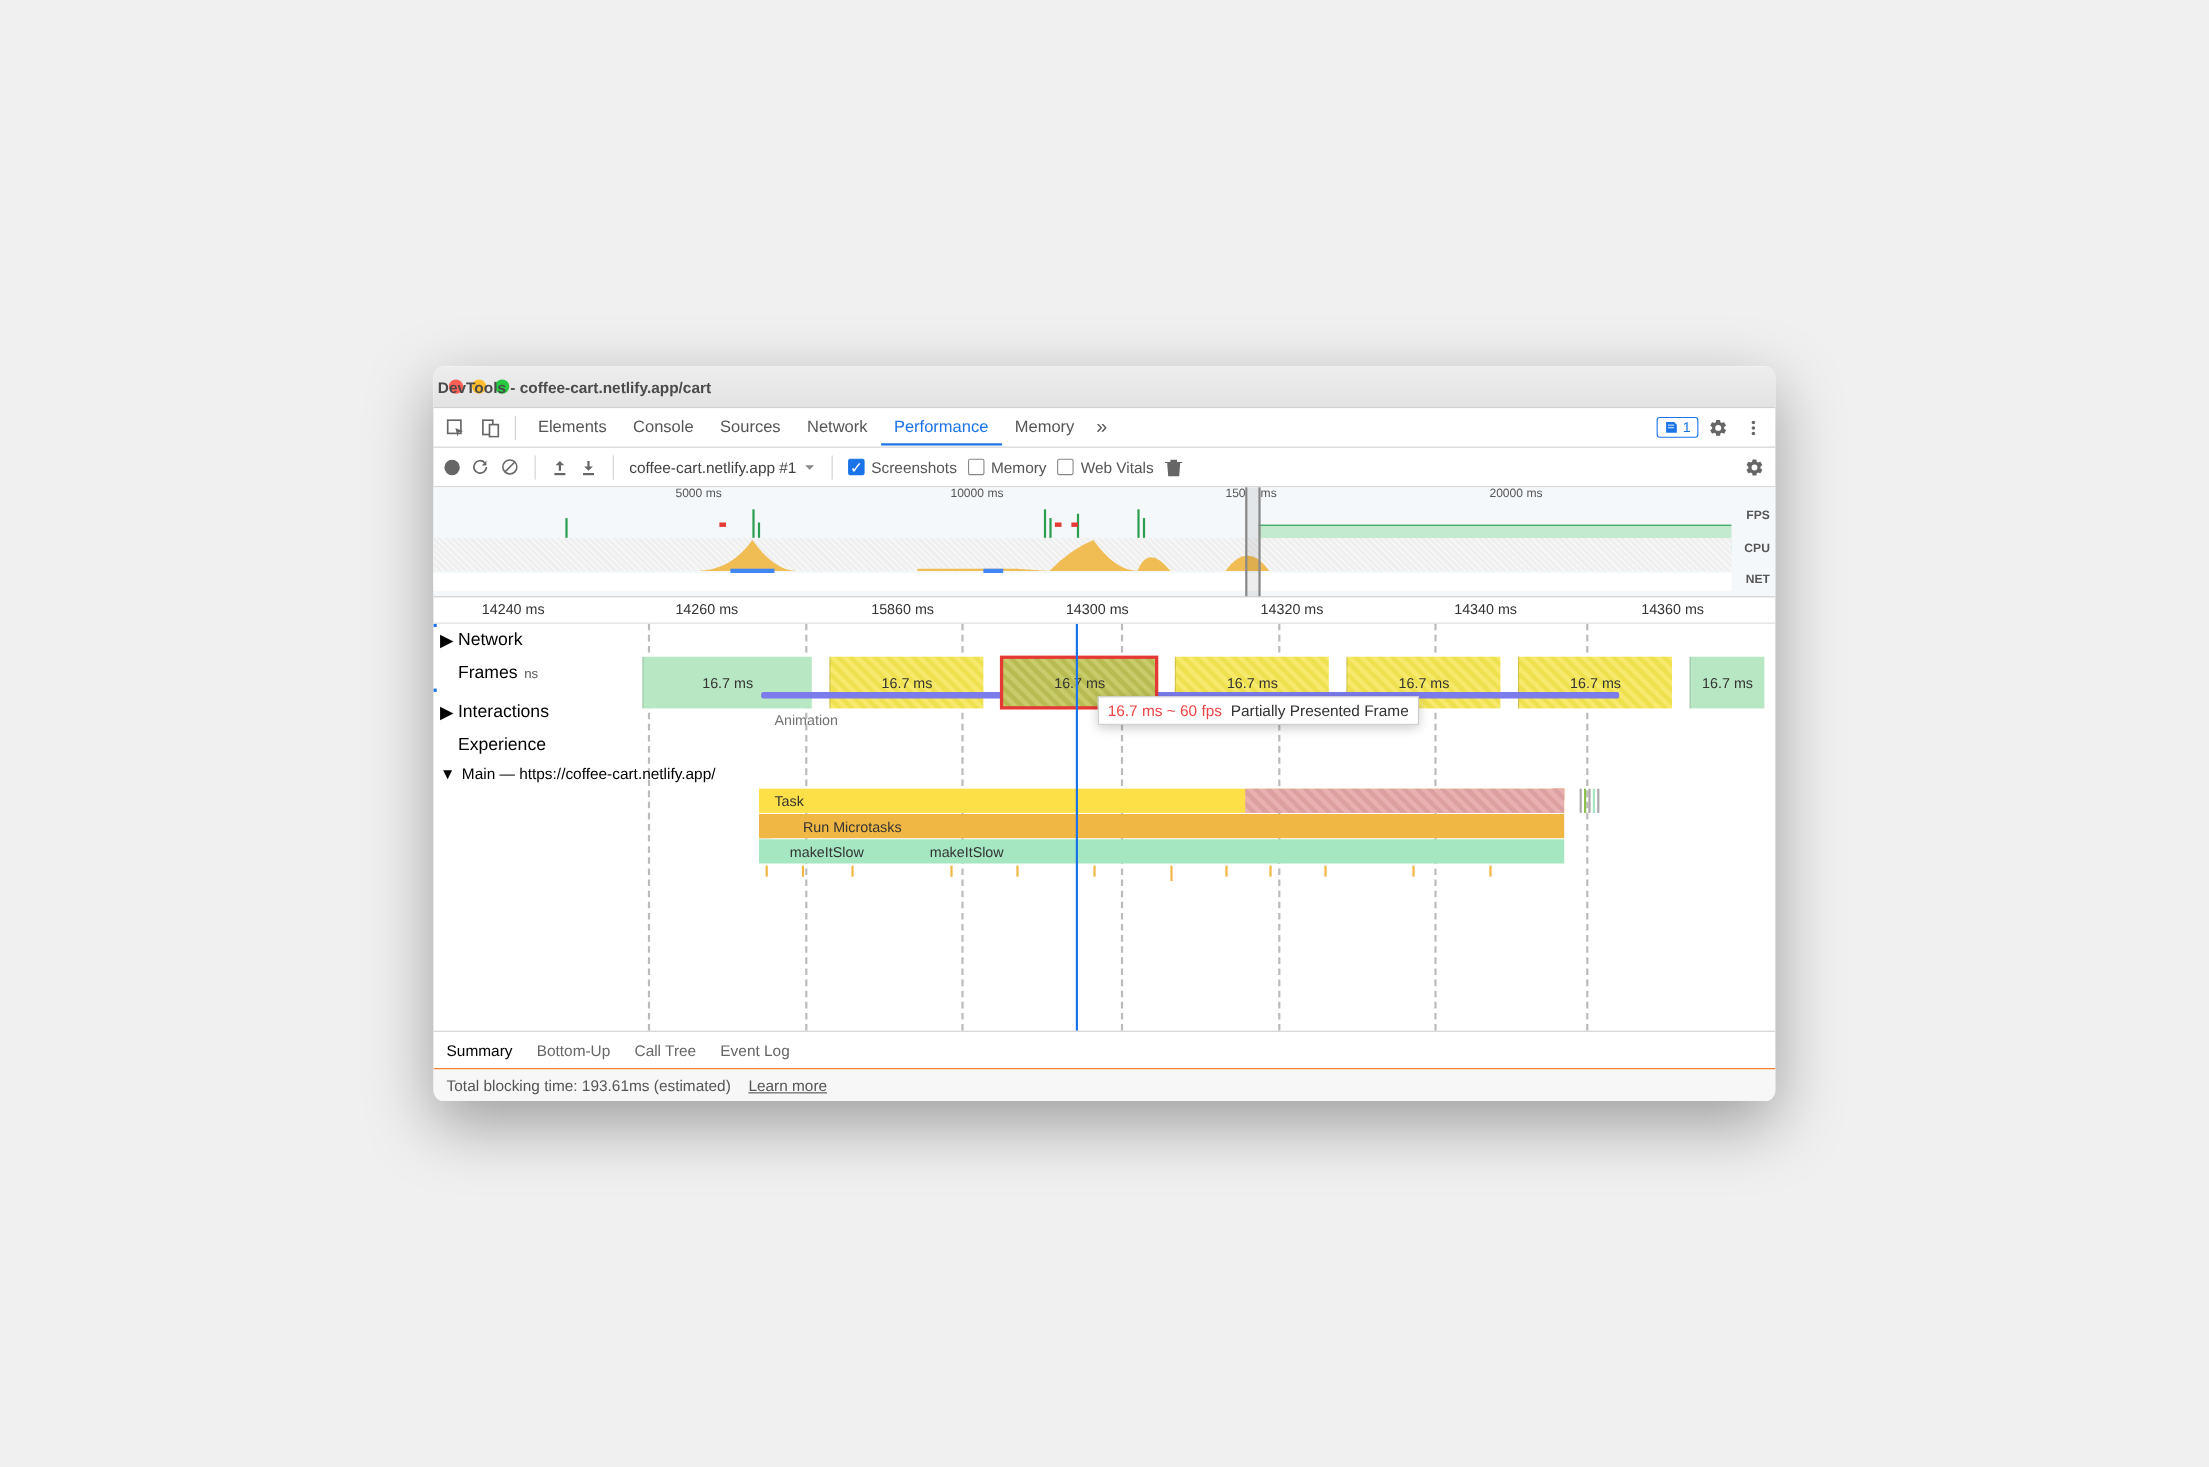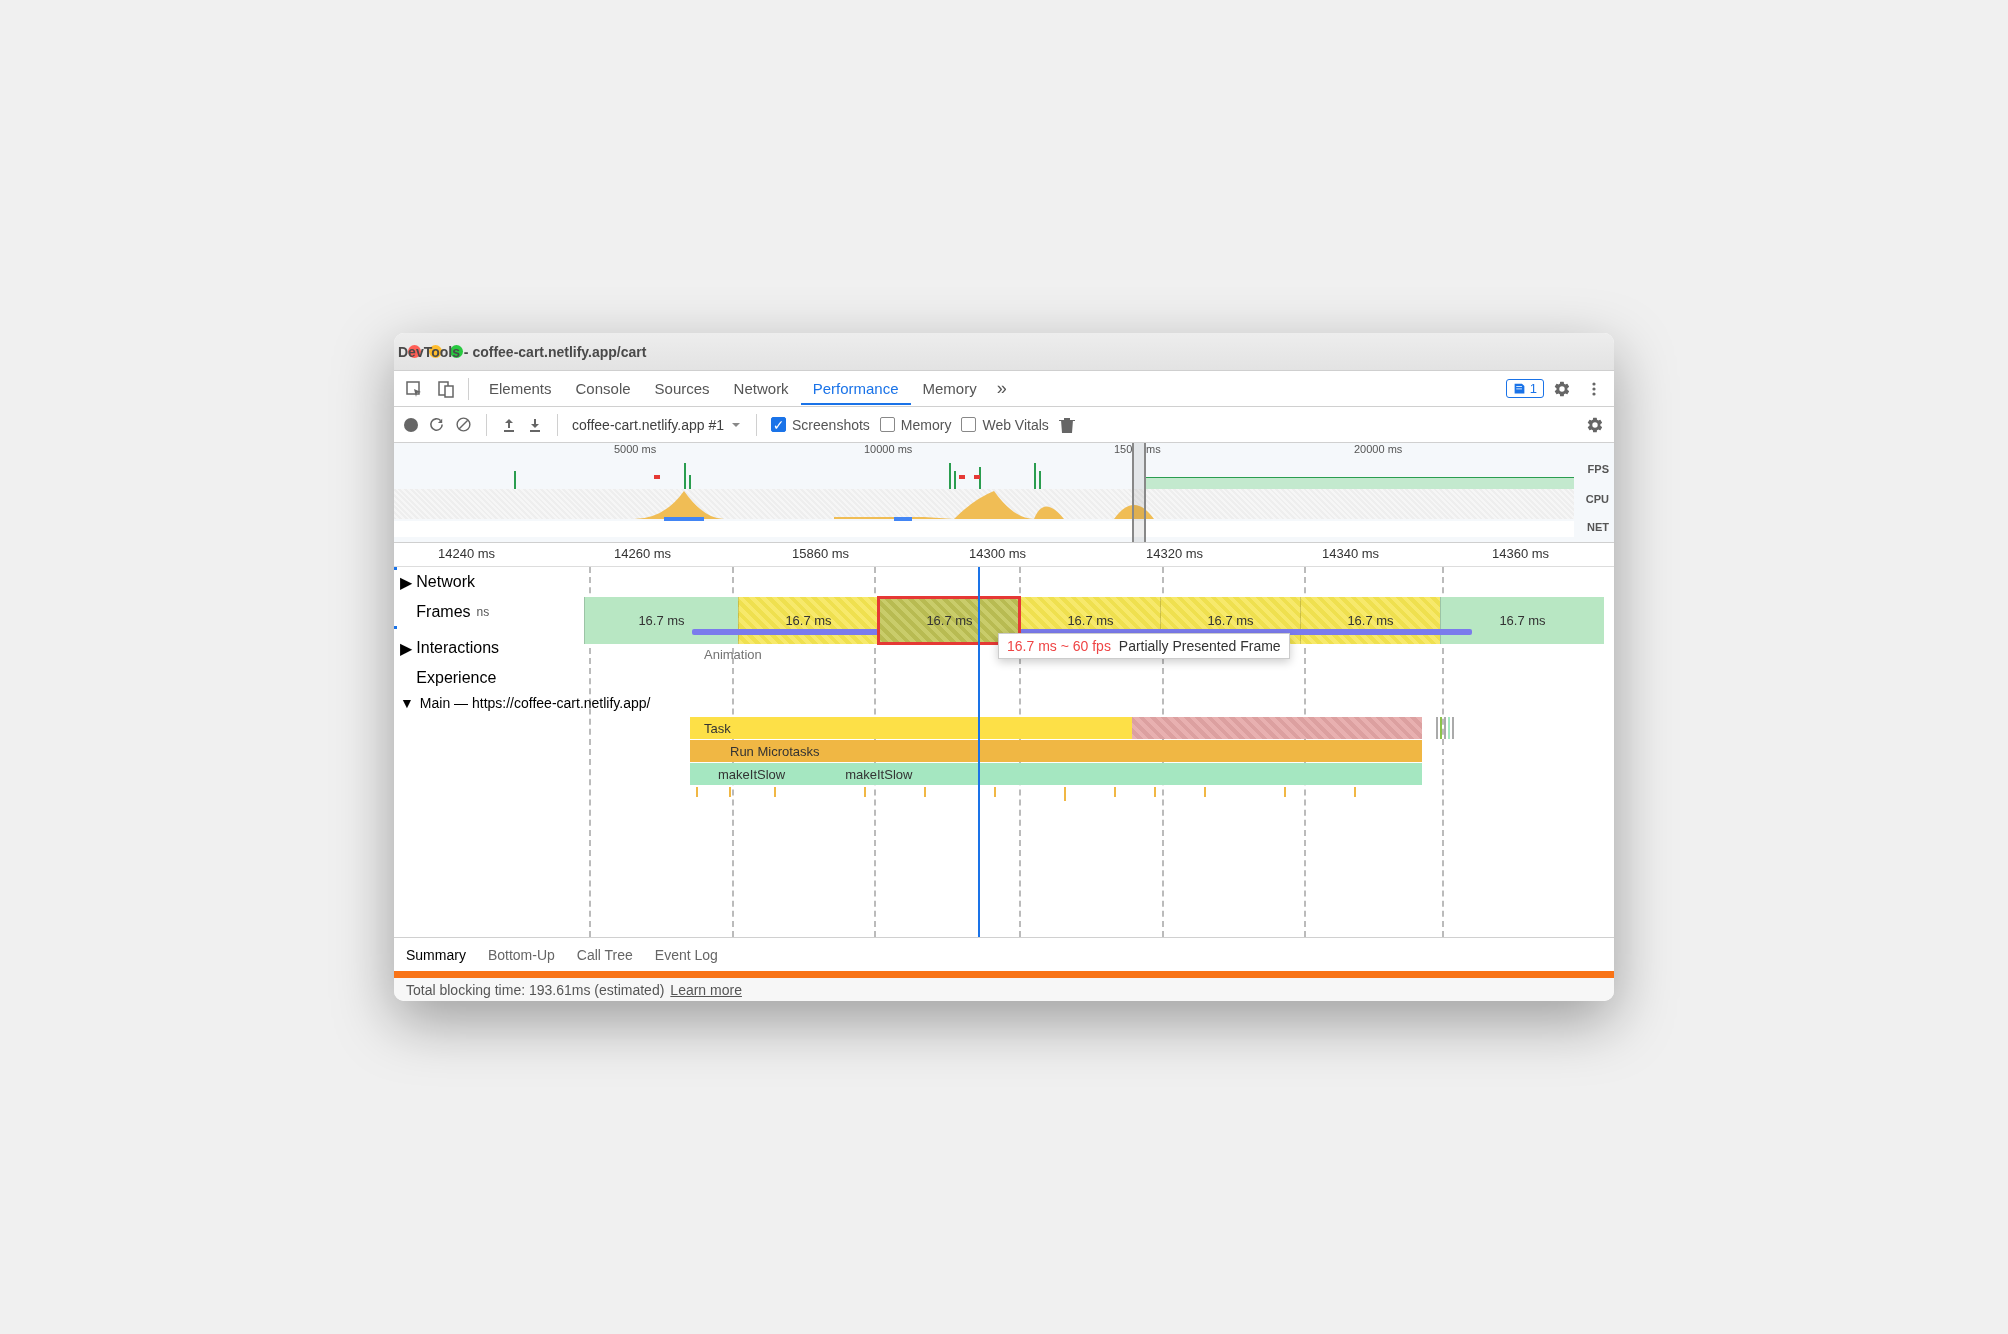--- a/index.html
+++ b/index.html
@@ -34,21 +34,21 @@
 .overview .net-row { position: absolute; top: 78px; height: 16px; width: calc(100% - 40px); background:#fff; }
 .overview .lbl { position: absolute; right: 5px; font-size: 11px; font-weight: 600; color: #555; }
 .overview .fps-range { position:absolute; top:18px; height:26px; background:rgba(120,210,140,0.4); border-top:1px solid #2a9d4f; }
 .overview .fps-spike { position:absolute; bottom:0; width:2px; background:#2a9d4f; }
 .overview .fps-red { position:absolute; top:16px; width:6px; height:4px; background:#e53935; }
 .overview .cpu-blue { position:absolute; bottom:-2px; height:4px; background:#4285f4; }
 .overview .brush { position:absolute; top:0; bottom:0; background:rgba(0,0,0,0.07); border-left:2px solid #888; border-right:2px solid #888; }
 .ruler { height: 24px; border-bottom: 1px solid #ddd; position: relative; font-size: 13px; color: #333; }
 .ruler .rtick { position: absolute; top: 3px; }
 .flame { position: relative; height: 370px; overflow: hidden; }
-.frames-bg { position: absolute; left: 190px; right: 10px; top: 30px; height: 47px; display:flex; }
+.frames-bg { position: absolute; left: 190px; right: 10px; top: 30px; height: 47px; display:flex;gap:16px; }
 .frame-block { height: 100%; border-left: 1px solid rgba(0,0,0,0.15); display:flex; align-items:center; justify-content:center; font-size:13px; color:#333; }
 .frame-green { background: #b8e7c3; }
 .frame-yellow { background: repeating-linear-gradient(45deg,#f7e96b,#f7e96b 4px,#efe04f 4px,#efe04f 8px); }
 .frame-olive { background: repeating-linear-gradient(45deg,#c9cc6a,#c9cc6a 4px,#b8bb52 4px,#b8bb52 8px); }
 .frame-sel { outline: 3px solid #e53935; outline-offset: -2px; z-index:2; }
 .anim-bar { position:absolute; left:298px; top:62px; right:142px; height:6px; background:#7b7bec; border-radius:2px; }
 .anim-label { position:absolute; left:310px; top:80px; font-size:13px; color:#737373; }
 .tooltip { position:absolute; left:604px; top:66px; background:#fff; border:1px solid #ccc; box-shadow:0 3px 10px rgba(0,0,0,0.2); padding:4px 8px; font-size:14px; white-space:nowrap; z-index:5; }
 .tooltip .red { color:#ef4444; }
 .main-label { position:absolute; left:6px; top:128px; font-size:14px; display:flex; align-items:center; gap:6px;}
@@ -58,21 +58,21 @@
 .micro-bar { position:absolute; left:296px; top:173px; right:192px; height:22px; background:#f0b744; color:#333; font-size:13px; padding-left:40px; display:flex; align-items:center; }
 .micro-pre { position:absolute; left:296px; top:173px; width:12px; height:22px; background:linear-gradient(90deg,#a76bd8,#8bc34a,#f0b744); }
 .slow-bar { position:absolute; left:296px; top:196px; right:192px; height:22px; background:#a5e7c1; color:#333; font-size:13px; padding-left:28px; display:flex; align-items:center; gap:60px; }
 .thin-ticks { position:absolute; top:220px; height:40px; left:290px; right:180px; }
 .thin-ticks span { position:absolute; width:2px; height:10px; background:#f0b744; }
 .grid-line { position:absolute; top:0; bottom:0; width:0; border-left:2px dashed #bbb; z-index:0;}
 .playhead { position:absolute; top:0; bottom:0; width:2px; background:#1a73e8; z-index:3; }
 .bracket { position:absolute; left:-5px; top:0px; height:62px; width:8px; border:3px solid #1a73e8; border-right:none; z-index:4;}
 .bottom-tabs { height: 34px; border-top: 1px solid #d0d0d0; display: flex; align-items: center; padding: 0 12px; gap: 22px; font-size: 14px; color: #666; }
 .bottom-tabs .btab.active { color: #000; font-weight: 500; }
-.status { height: 30px; border-top: 7px solid #f97316; display: flex; align-items: center; padding: 0 12px; font-size: 14px; color: #555; gap: 6px; background:#f7f7f7;}
+.status { height: 30px; border-top: 1px solid #f97316; display: flex; align-items: center; padding: 0 12px; font-size: 14px; color: #555; gap: 16px; background:#f7f7f7;}
 .status a { color: #555; text-decoration: underline; cursor: pointer; }
 svg { display: block; }
 .flame .row-net { position:absolute; left:6px; top:0; display:flex; align-items:center; gap:4px; height:30px;}
 .flame .row-frames { position:absolute; left:6px; top:30px; display:flex; align-items:center; gap:4px; height:30px;}
 .flame .row-inter { position:absolute; left:6px; top:66px; display:flex; align-items:center; gap:4px; height:30px;}
 .flame .row-exp { position:absolute; left:6px; top:96px; display:flex; align-items:center; gap:4px; height:30px;}
 .overflow-btn { font-size:18px; color:#555; padding:0 4px; cursor:pointer;}
 .end-ticks { position:absolute; right:160px; top:150px; display:flex; gap:2px;}
 .end-ticks i { width:2px; height:22px; background:#aaa; display:block;}
 </style>

